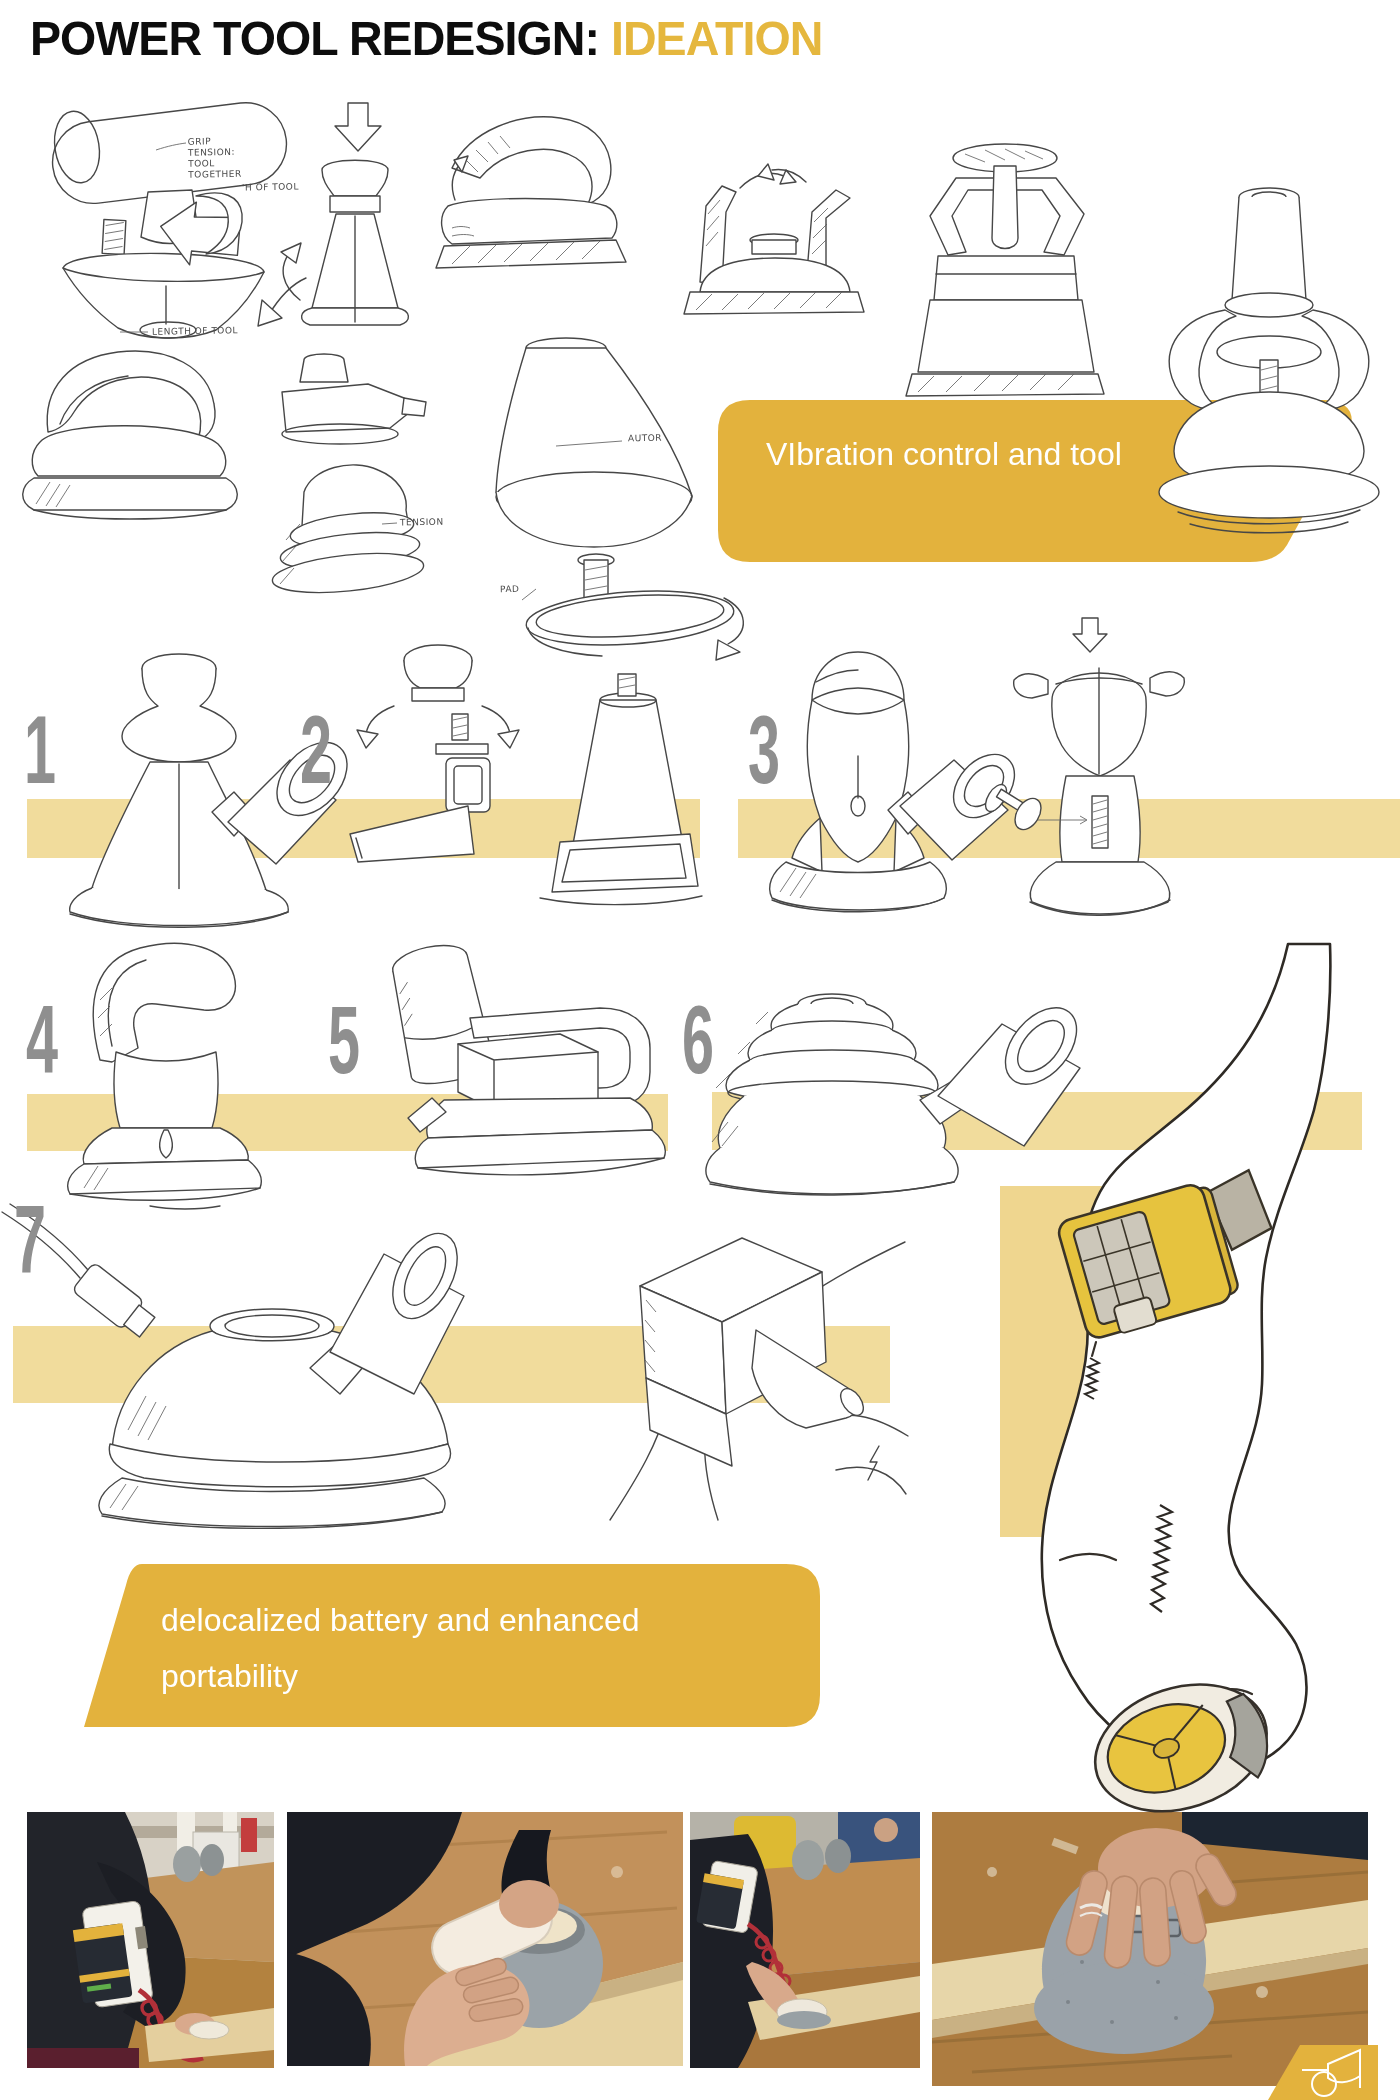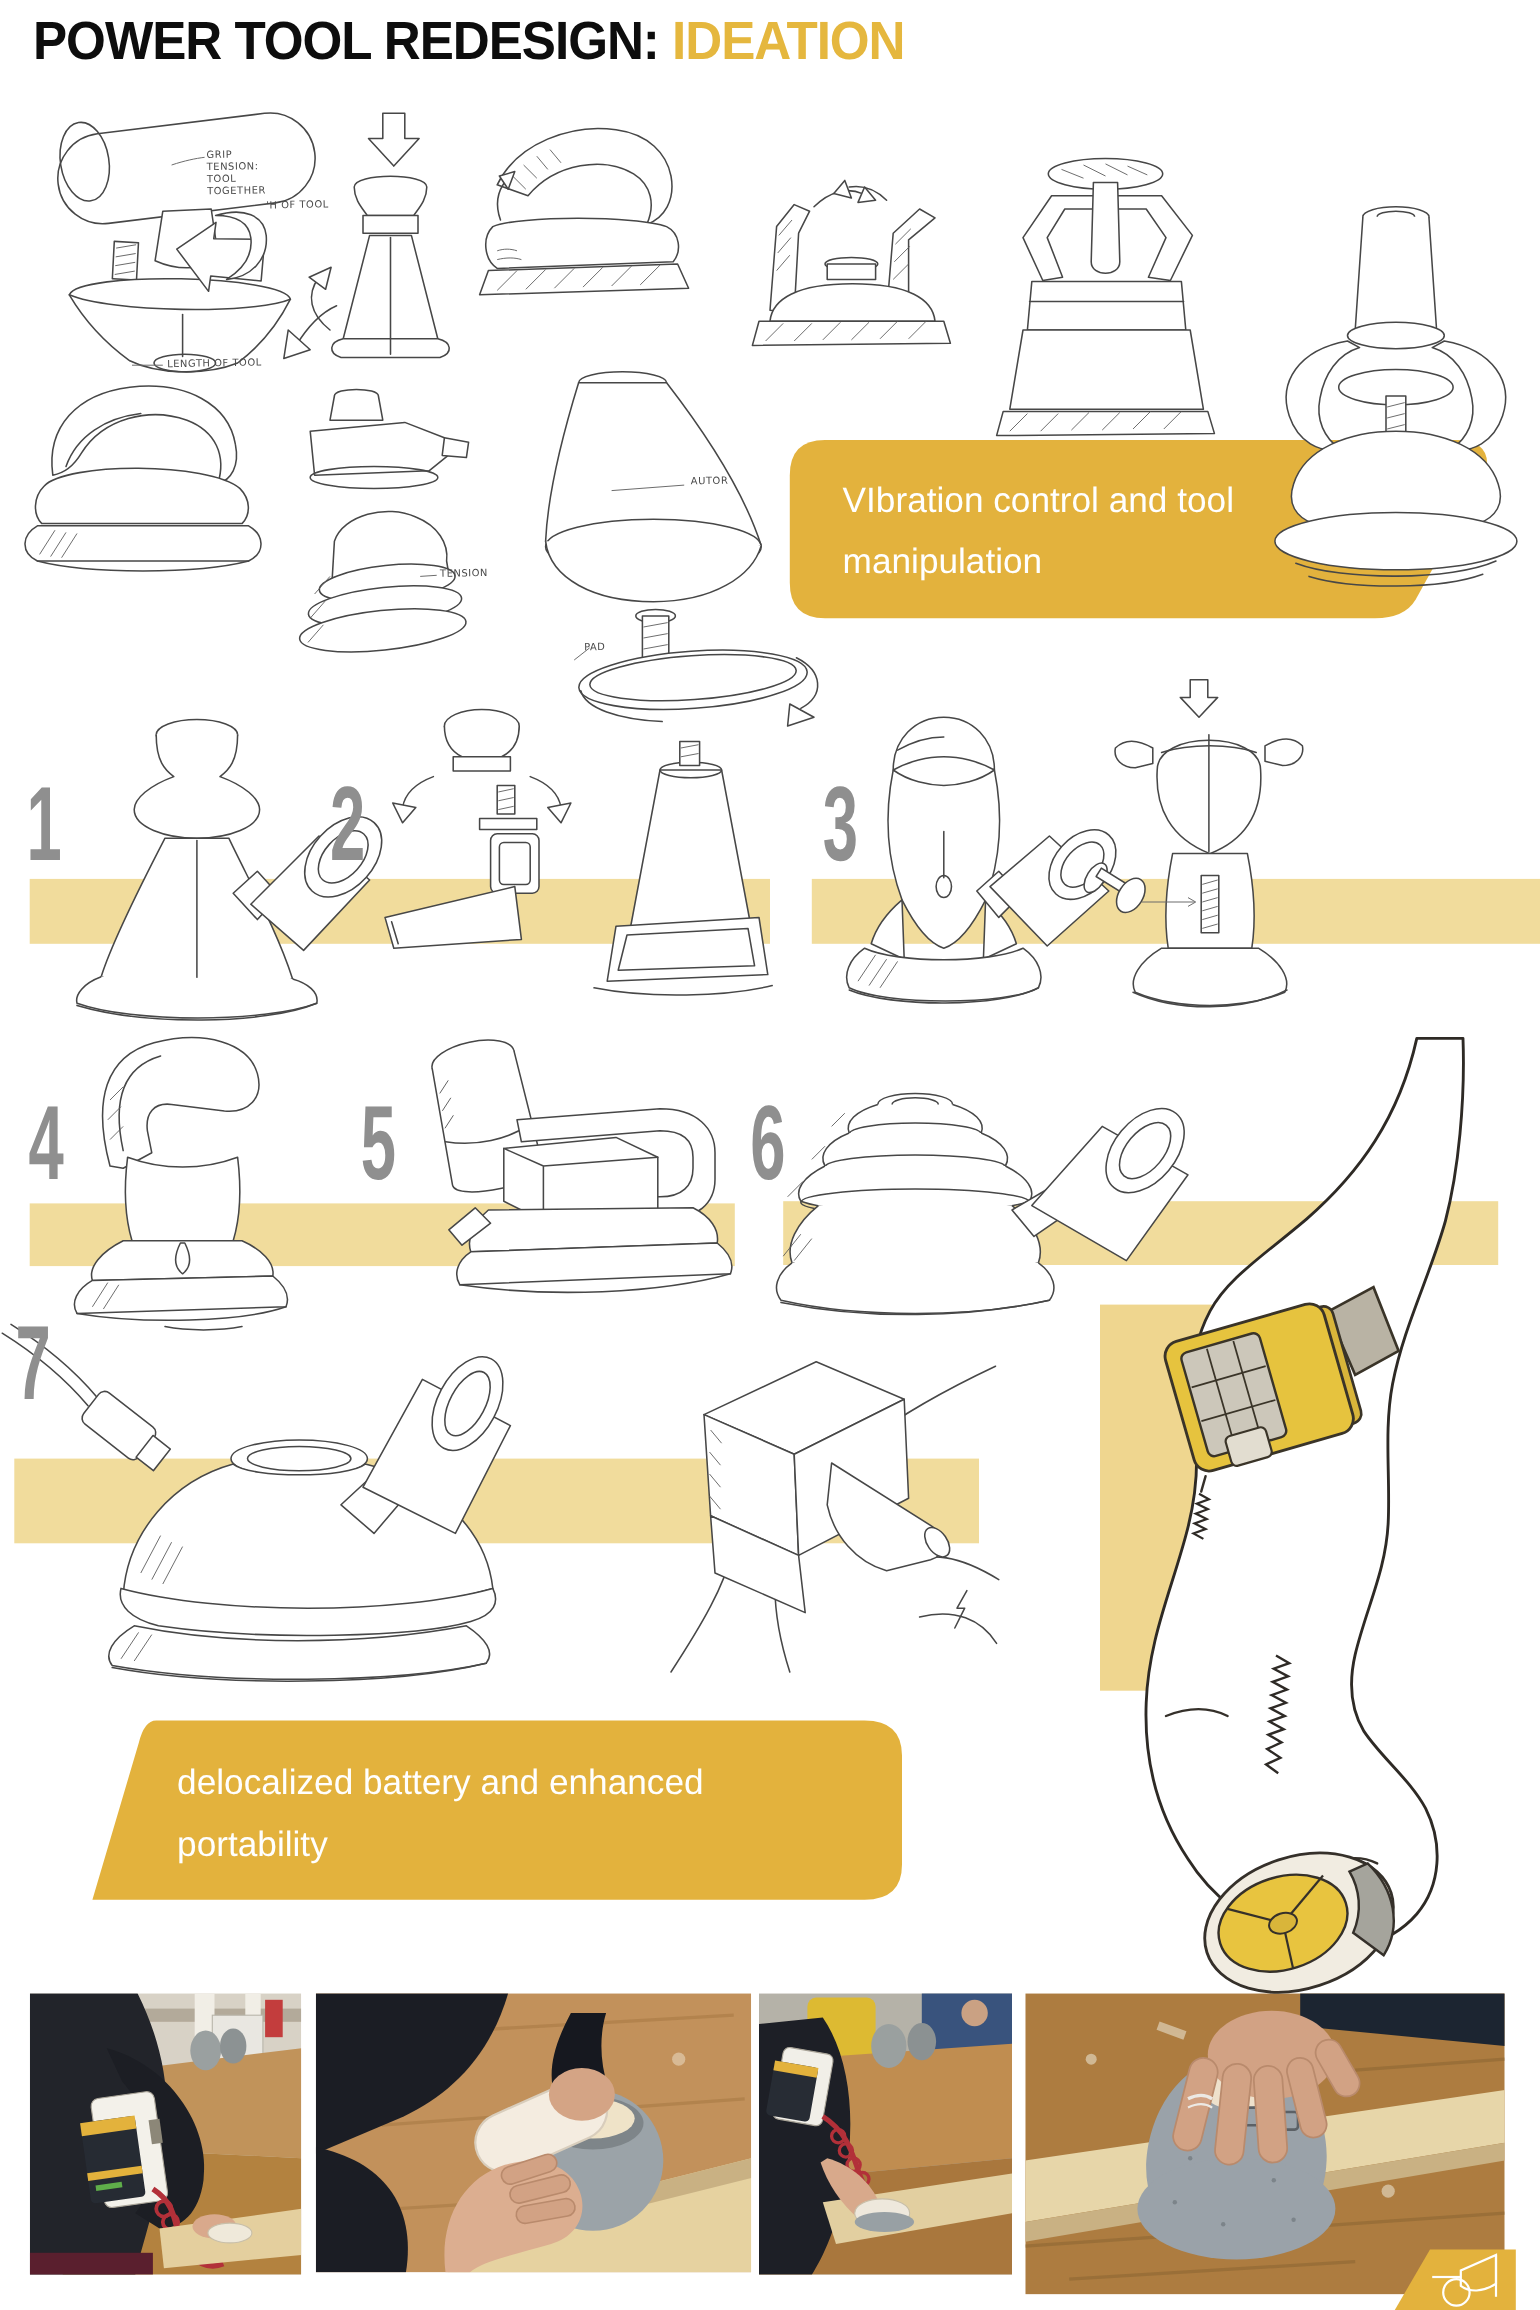--- a/index.html
+++ b/index.html
@@ -623,36 +623,35 @@
   </svg>
 
   <div class="txt-layer">
     <div class="title">
       <span>POWER TOOL REDESIGN:</span>
       <span class="accent">IDEATION</span>
     </div>
 
     <div class="banner-text bt1">
       <div>VIbration control and tool</div>
-      <div>manipulation</div>
     </div>
     <div class="banner-text bt2">
       <div>delocalized battery and enhanced</div>
       <div>portability</div>
     </div>
 
     <div class="num" style="left:24px;top:702px">1</div>
     <div class="num" style="left:300px;top:702px">2</div>
     <div class="num" style="left:748px;top:702px">3</div>
     <div class="num" style="left:26px;top:992px">4</div>
     <div class="num" style="left:328px;top:992px">5</div>
     <div class="num" style="left:682px;top:992px">6</div>
     <div class="num" style="left:14px;top:1192px">7</div>
 
     <div class="ann" style="left:188px;top:136px;width:72px">GRIP TENSION: TOOL TOGETHER</div>
     <div class="ann" style="left:242px;top:182px">'H OF TOOL</div>
     <div class="ann" style="left:152px;top:326px">LENGTH OF TOOL</div>
     <div class="ann" style="left:400px;top:517px">TENSION</div>
     <div class="ann" style="left:628px;top:433px">AUTOR</div>
-    <div class="ann" style="left:531px;top:584px">PAD</div>
+    <div class="ann" style="left:500px;top:584px">PAD</div>
   </div>
 
 </div>
 
 </body></html>

